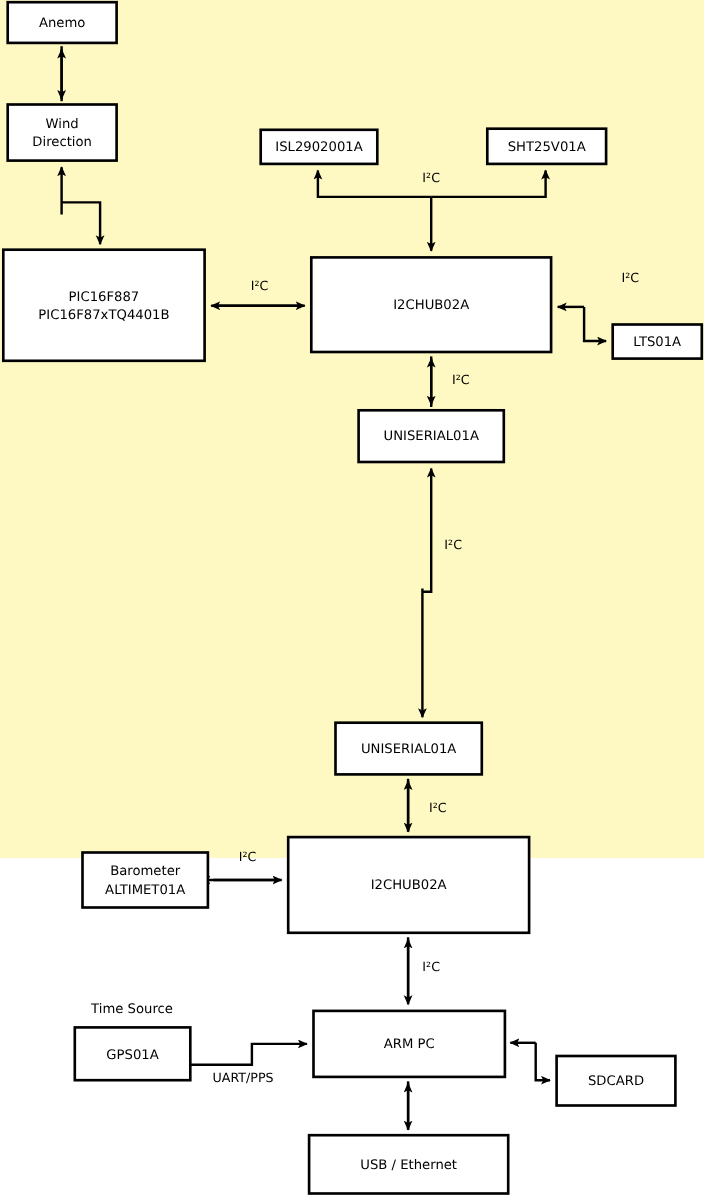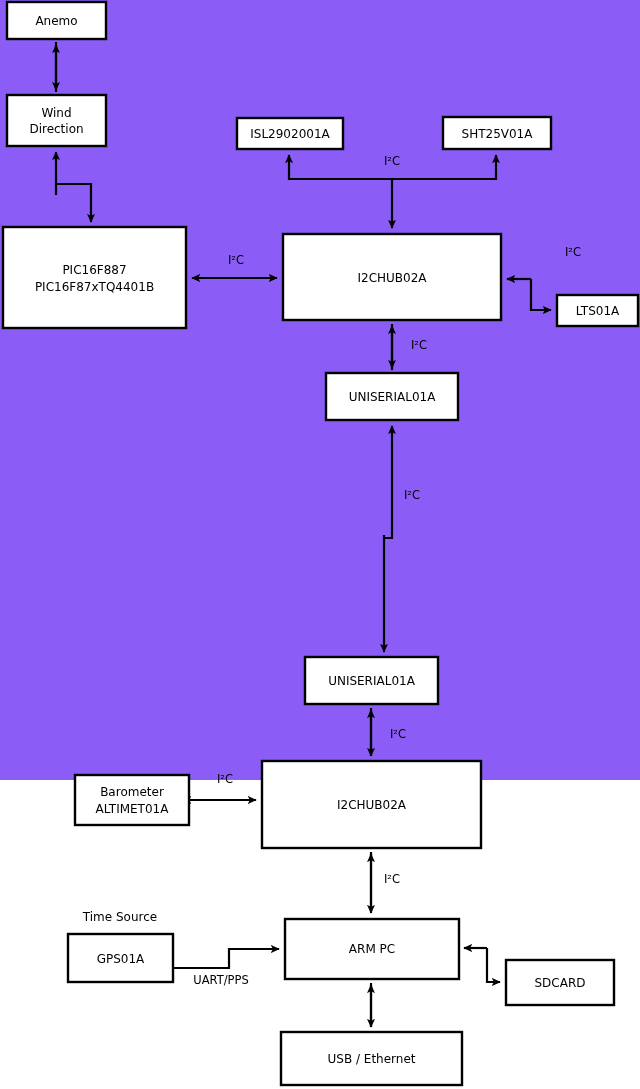--- a/index.html
+++ b/index.html
@@ -1,18 +1,18 @@
 <!DOCTYPE html>
 <html><head>
 <meta charset="utf-8">
 <style>
   html,body{margin:0;padding:0;background:#ffffff;}
   body{width:640px;height:1089px;overflow:hidden;
        font-family:"DejaVu Sans","Liberation Sans",sans-serif;}
-  #diagram{position:relative;width:640px;height:780px;background:#8b5cf6;}
+  #diagram{position:relative;width:640px;height:780px;background:#fef9c3;}
   svg{position:absolute;top:0;left:0;width:640px;height:1089px;}
   .node rect{fill:#ffffff;stroke:#000000;stroke-width:2.4;}
   .node text{font-family:"DejaVu Sans","Liberation Sans",sans-serif;
              font-size:12px;fill:#000;text-anchor:middle;dominant-baseline:middle;}
   .edge{stroke:#000;stroke-width:2.2;fill:none;}
   .edgelabel{font-family:"DejaVu Sans","Liberation Sans",sans-serif;
              font-size:11.5px;fill:#000;text-anchor:middle;}
   .freelabel{font-family:"DejaVu Sans","Liberation Sans",sans-serif;
              font-size:12px;fill:#000;text-anchor:middle;}
 </style>

